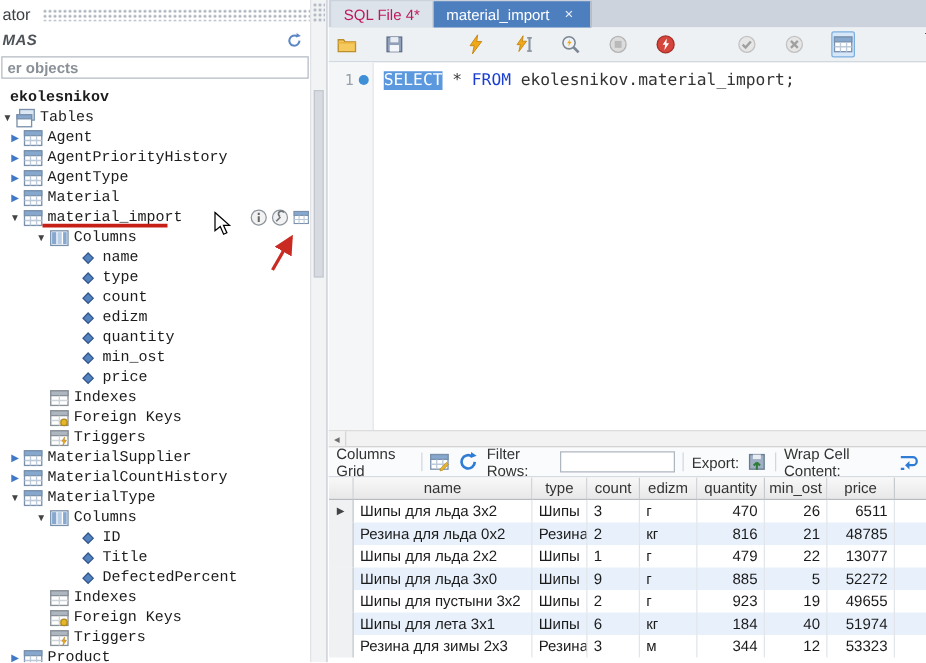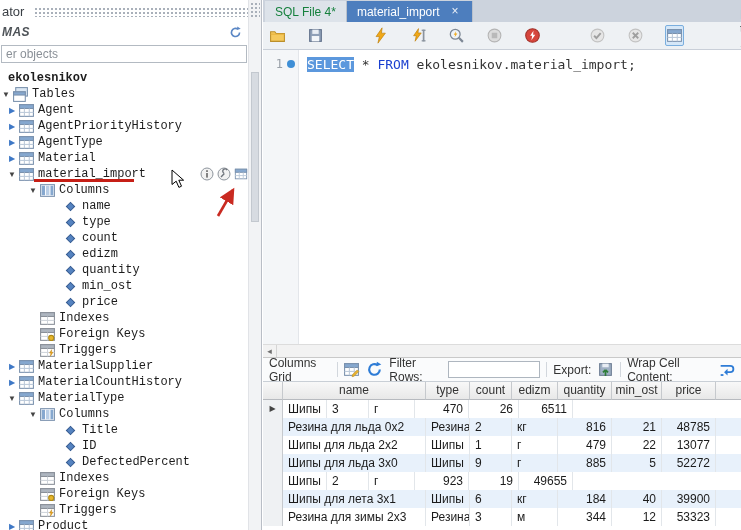--- a/index.html
+++ b/index.html
@@ -9,21 +9,21 @@
 
   
   .sidebar{position:absolute;left:0;top:0;width:262px;height:530px;background:#fff;border-right:1px solid #b9bec6;}
   .side-title{height:22px;display:flex;align-items:center;padding-left:2px;font-size:13px;color:#3a3f45;}
   .dots{flex:1;height:10px;margin:2px 4px 0 10px;
         background-image:radial-gradient(#a9b0ba 1px, transparent 1.2px);background-size:4px 4px;}
   .schemas-row{height:20px;display:flex;align-items:center;padding:0 18px 0 2px;font-style:italic;}
   .schemas-label{font-weight:bold;color:#4e5358;letter-spacing:.4px;}
   .schemas-refresh{margin-left:auto;width:15px;height:15px;display:inline-flex;align-items:center;justify-content:center;}
   .filter-input{display:block;width:246px;height:18px;margin:3px 0 2px 1px;border:1px solid #b3bac2;
-                font-size:12px;padding:0 4px;color:#737373;font-family:"Liberation Sans",sans-serif;}
+                font-size:12px;padding:0 4px;color:#737373;font-family:"Liberation Sans",sans-serif;font-weight:bold;}
   .filter-input::placeholder{color:#8a9097;}
   .tree{position:absolute;top:70px;left:0;right:13px;bottom:0;overflow:hidden;}
   .trow{position:relative;height:16px;display:flex;align-items:center;white-space:nowrap;color:#1c1c1c;}
   .lvlS{padding-left:8px;}
   .lvl0{padding-left:0;}
   .lvl1{padding-left:6px;}
   .lvl2{padding-left:27px;}
   .lvl3{padding-left:62px;}
   .arrow{flex:0 0 12px;width:12px;font-size:8px;text-align:center;color:#444;}
   .arrow.collapsed{color:#3e78c6;}
@@ -37,21 +37,21 @@
   .annot-arrow{position:absolute;left:212px;top:182px;z-index:5;}
   .mouse-cursor{position:absolute;left:171px;top:169px;z-index:6;}
   .side-scroll{position:absolute;top:0;right:0;width:13px;height:100%;background:#f2f3f5;border-left:1px solid #e1e3e7;}
   .side-scroll .dots2{margin:2px 1px 0 1px;height:16px;
         background-image:radial-gradient(#a9b0ba 1px, transparent 1.2px);background-size:4px 4px;}
   .side-scroll .thumb{margin:54px 2px 0 2px;height:150px;background:#d7dbe1;border:1px solid #c3c8cf;}
 
   
   .main{position:absolute;left:263px;top:0;right:0;bottom:0;}
   .tabbar{height:22px;background:#ccd3dd;display:flex;align-items:flex-end;padding-left:2px;}
-  .tab{height:21px;display:flex;align-items:center;padding:0 10px;font-size:12px;color:#15803d;
+  .tab{height:21px;display:flex;align-items:center;padding:0 10px;font-size:12px;color:#be185d;
        background:#dde3ea;border-right:1px solid #b9c1cc;}
   .tab.active{background:#4d7ebe;color:#fff;}
   .tab-close{margin-left:9px;font-size:12px;color:#eaf0f8;width:13px;height:13px;line-height:12px;text-align:center;}
 
   .sql-toolbar{height:28px;background:#eef1f4;border-bottom:1px solid #c9cfd8;display:flex;align-items:center;
                padding:0 6px;gap:21px;}
   .tbicon{width:21px;height:21px;display:inline-flex;align-items:center;justify-content:center;}
   .tbicon.pressed{background:#d5e7f8;border:1px solid #7aaede;border-radius:2px;}
   .tbicon.partial{margin-left:auto;margin-right:-8px;width:12px;overflow:hidden;}
   .vsep{width:1px;height:16px;background:#c6ccd4;margin:0 3px;}
@@ -373,29 +373,29 @@
             </svg>
           </span>
           <span class="tlabel">Columns</span>
         </div>
         <div class="trow lvl3">
           <span class="ticon">
             <svg width="11" height="11" viewBox="0 0 11 11">
               <rect x="2.6" y="2.6" width="5.8" height="5.8" transform="rotate(45 5.5 5.5)" fill="#5583c0" stroke="#33598f"></rect>
             </svg>
           </span>
+          <span class="tlabel">ID</span>
+        </div>
+        <div class="trow lvl3">
+          <span class="ticon">
+            <svg width="11" height="11" viewBox="0 0 11 11">
+              <rect x="2.6" y="2.6" width="5.8" height="5.8" transform="rotate(45 5.5 5.5)" fill="#5583c0" stroke="#33598f"></rect>
+            </svg>
+          </span>
           <span class="tlabel">Title</span>
-        </div>
-        <div class="trow lvl3">
-          <span class="ticon">
-            <svg width="11" height="11" viewBox="0 0 11 11">
-              <rect x="2.6" y="2.6" width="5.8" height="5.8" transform="rotate(45 5.5 5.5)" fill="#5583c0" stroke="#33598f"></rect>
-            </svg>
-          </span>
-          <span class="tlabel">ID</span>
         </div>
         <div class="trow lvl3">
           <span class="ticon">
             <svg width="11" height="11" viewBox="0 0 11 11">
               <rect x="2.6" y="2.6" width="5.8" height="5.8" transform="rotate(45 5.5 5.5)" fill="#5583c0" stroke="#33598f"></rect>
             </svg>
           </span>
           <span class="tlabel">DefectedPercent</span>
         </div>
         <div class="trow lvl2">
@@ -628,20 +628,21 @@
           <div class="gh" style="width: 44px;">type</div>
           <div class="gh" style="width: 42px;">count</div>
           <div class="gh" style="width: 46px;">edizm</div>
           <div class="gh" style="width: 54px;">quantity</div>
           <div class="gh" style="width: 50px;">min_ost</div>
           <div class="gh" style="width: 54px;">price</div>
           <div class="gh filler"></div>
         </div>
         <div class="grow">
           <div class="gc sel-col" style="width: 20px;">▶</div>
+          <div class="gc" style="width: 143px;">Шипы для льда 3x2</div>
           <div class="gc" style="width: 44px;">Шипы</div>
           <div class="gc" style="width: 42px;">3</div>
           <div class="gc" style="width: 46px;">г</div>
           <div class="gc num" style="width: 54px;">470</div>
           <div class="gc num" style="width: 50px;">26</div>
           <div class="gc num" style="width: 54px;">6511</div>
           <div class="gc filler"></div>
         </div>
         <div class="grow alt">
           <div class="gc sel-col" style="width: 20px;"></div>
@@ -671,37 +672,38 @@
           <div class="gc" style="width: 44px;">Шипы</div>
           <div class="gc" style="width: 42px;">9</div>
           <div class="gc" style="width: 46px;">г</div>
           <div class="gc num" style="width: 54px;">885</div>
           <div class="gc num" style="width: 50px;">5</div>
           <div class="gc num" style="width: 54px;">52272</div>
           <div class="gc filler"></div>
         </div>
         <div class="grow">
           <div class="gc sel-col" style="width: 20px;"></div>
+          <div class="gc" style="width: 143px;">Шипы для пустыни 3x2</div>
           <div class="gc" style="width: 44px;">Шипы</div>
           <div class="gc" style="width: 42px;">2</div>
           <div class="gc" style="width: 46px;">г</div>
           <div class="gc num" style="width: 54px;">923</div>
           <div class="gc num" style="width: 50px;">19</div>
           <div class="gc num" style="width: 54px;">49655</div>
           <div class="gc filler"></div>
         </div>
         <div class="grow alt">
           <div class="gc sel-col" style="width: 20px;"></div>
           <div class="gc" style="width: 143px;">Шипы для лета 3x1</div>
           <div class="gc" style="width: 44px;">Шипы</div>
           <div class="gc" style="width: 42px;">6</div>
           <div class="gc" style="width: 46px;">кг</div>
           <div class="gc num" style="width: 54px;">184</div>
           <div class="gc num" style="width: 50px;">40</div>
-          <div class="gc num" style="width: 54px;">39900</div>
+          <div class="gc num" style="width: 54px;">51974</div>
           <div class="gc filler"></div>
         </div>
         <div class="grow">
           <div class="gc sel-col" style="width: 20px;"></div>
           <div class="gc" style="width: 143px;">Резина для зимы 2x3</div>
           <div class="gc" style="width: 44px;">Резина</div>
           <div class="gc" style="width: 42px;">3</div>
           <div class="gc" style="width: 46px;">м</div>
           <div class="gc num" style="width: 54px;">344</div>
           <div class="gc num" style="width: 50px;">12</div>

